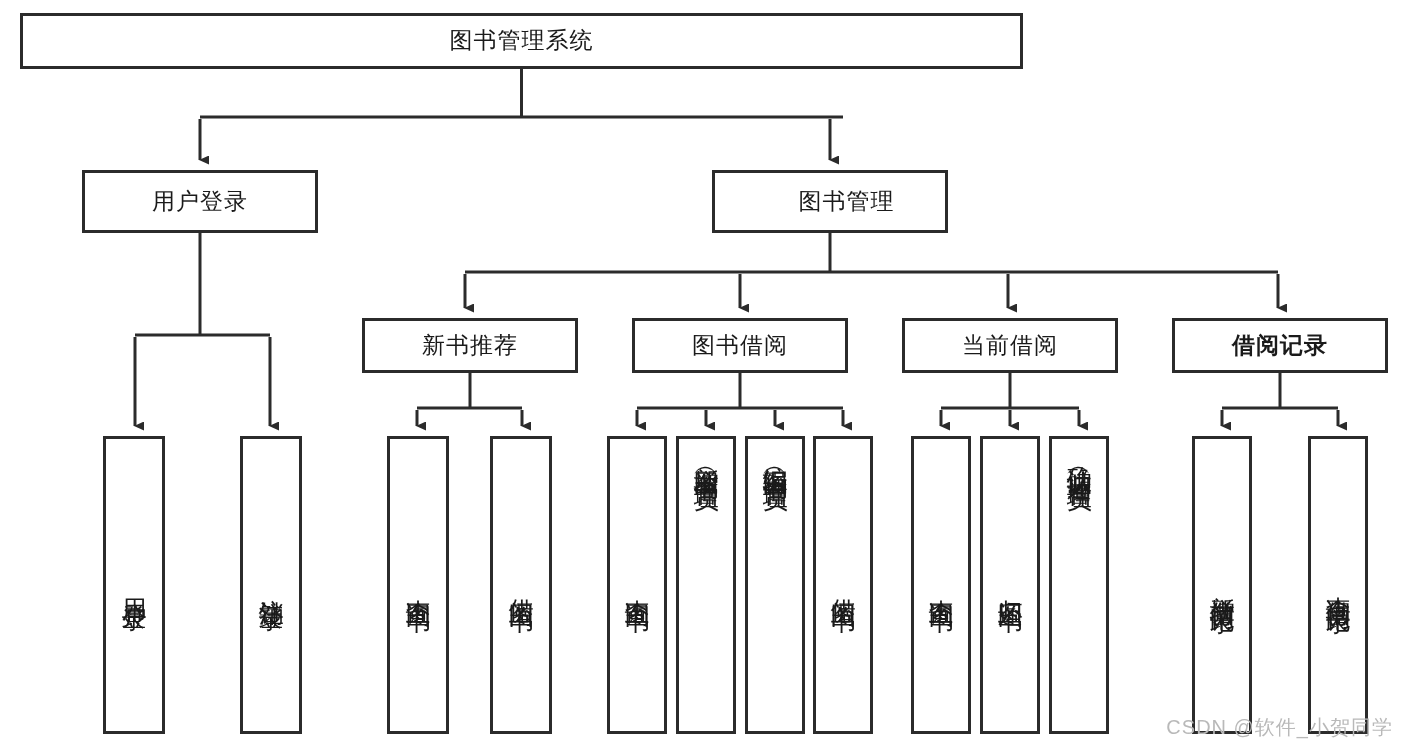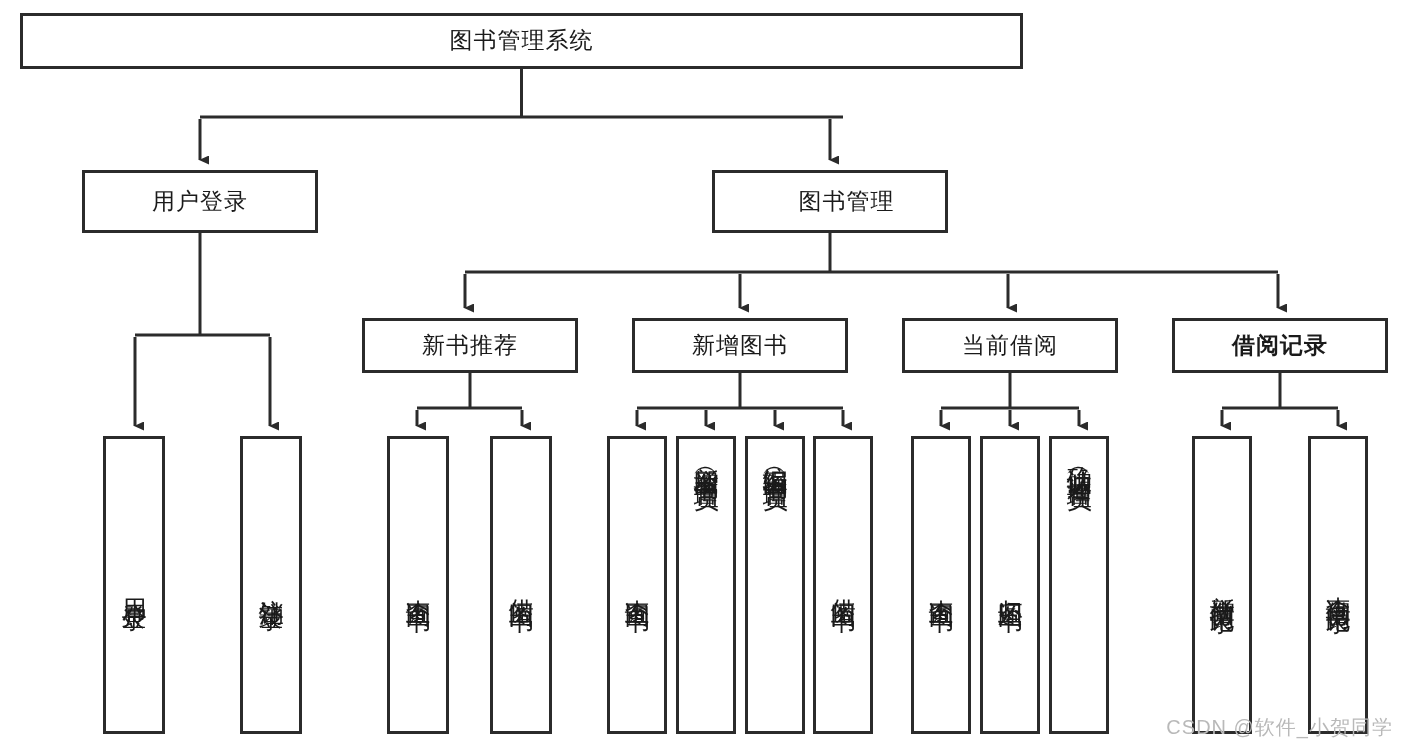--- a/index.html
+++ b/index.html
@@ -138,21 +138,21 @@
     <span>用户登录</span>
   </div>
   <div class="node h" style="left:712px; top:170px; width:236px; height:63px;padding-left:33px;">
     <span>图书管理</span>
   </div>
 
   <div class="node h" style="left:362px; top:318px; width:216px; height:55px;">
     <span>新书推荐</span>
   </div>
   <div class="node h" style="left:632px; top:318px; width:216px; height:55px;">
-    <span>新增图书</span>
+    <span>图书借阅</span>
   </div>
   <div class="node h" style="left:902px; top:318px; width:216px; height:55px;">
     <span>当前借阅</span>
   </div>
   <div class="node h" style="left:1172px; top:318px; width:216px; height:55px;font-weight:bold;">
     <span>借阅记录</span>
   </div>
 
   <div class="leafwrap centered" style="left:103px; top:436px; width:62px; height:298px;">
     <span class="vtext">用户登录</span>

